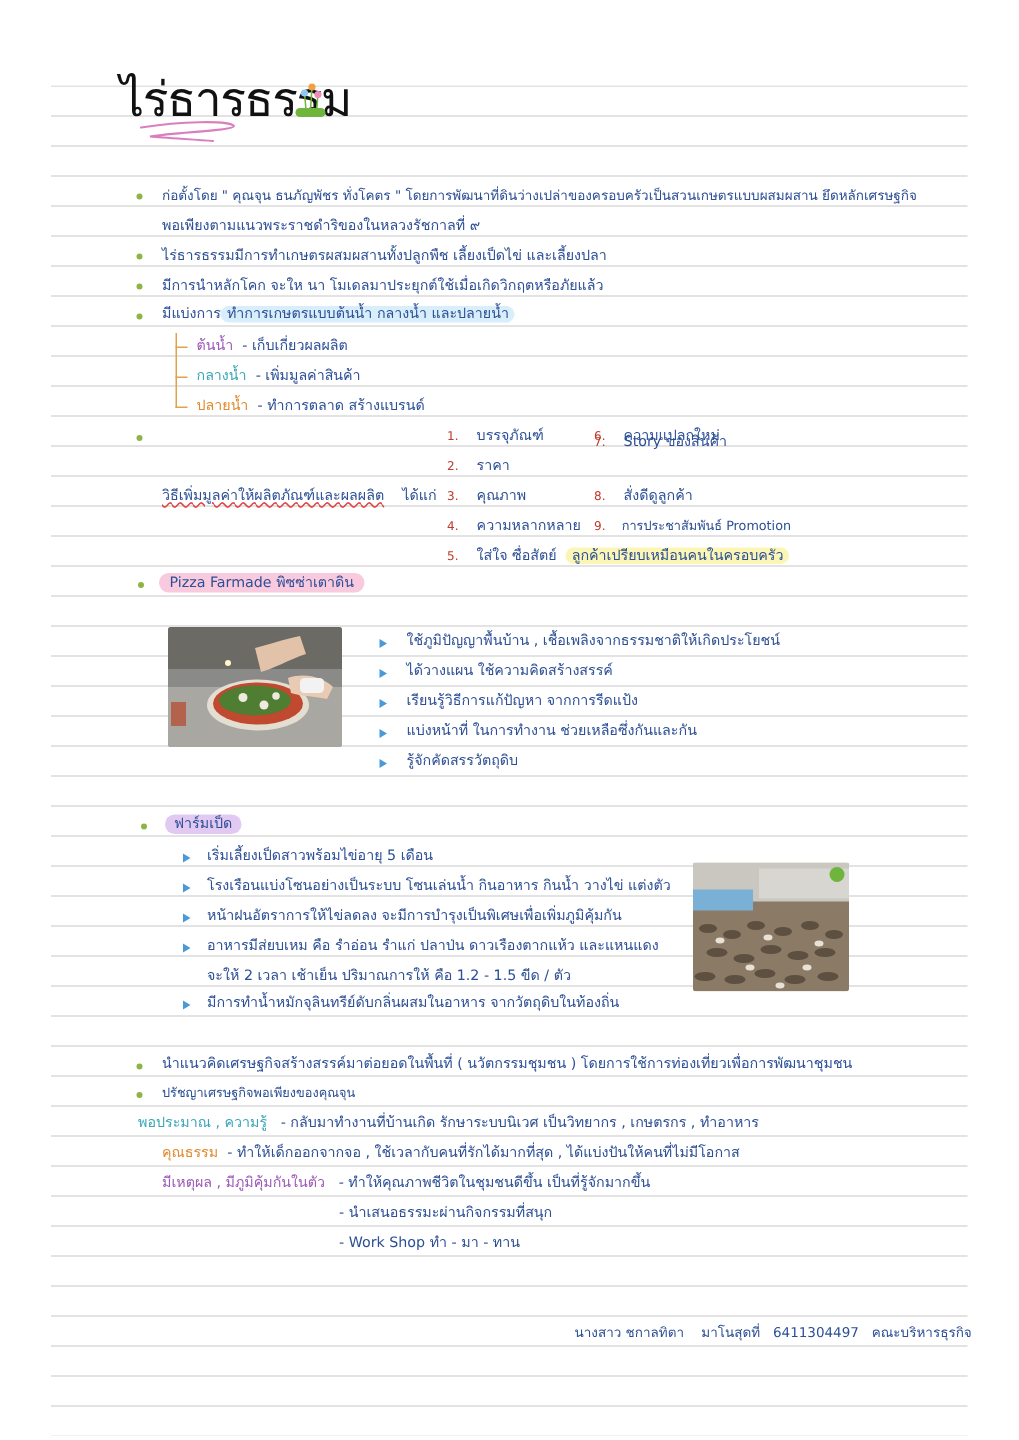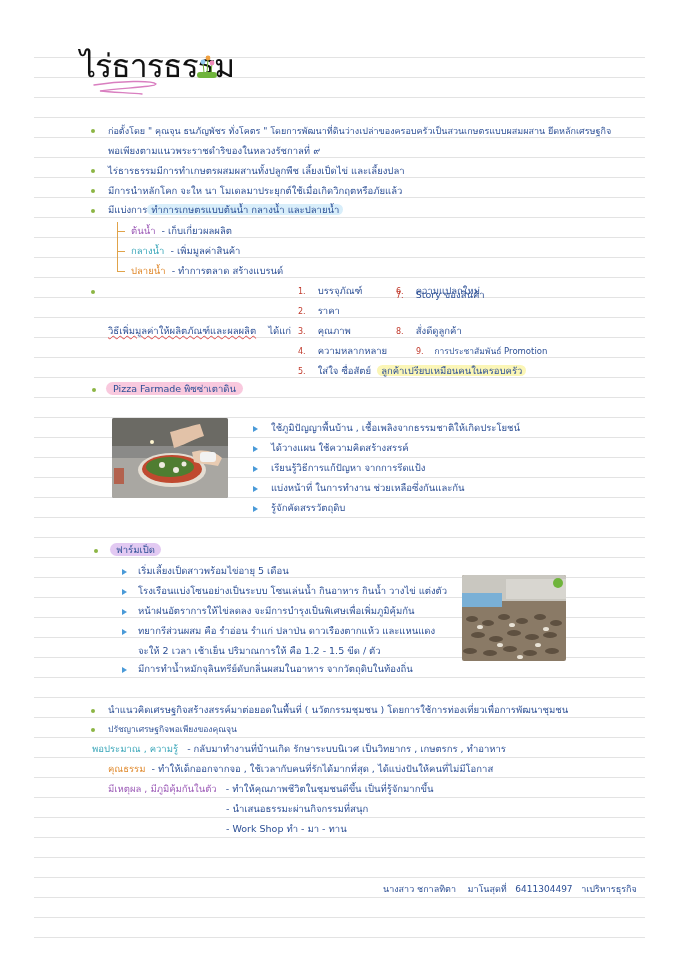--- a/index.html
+++ b/index.html
@@ -77,21 +77,21 @@
 
 <div class="abs txt" style="left:298px; top:284px;"><span class="num">1.</span>&nbsp;&nbsp;&nbsp;&nbsp;<span>บรรจุภัณฑ์</span></div>
 <div class="abs txt" style="left:298px; top:304px;"><span class="num">2.</span>&nbsp;&nbsp;&nbsp;&nbsp;<span>ราคา</span></div>
 <div class="abs txt" style="left:298px; top:324px;"><span class="num">3.</span>&nbsp;&nbsp;&nbsp;&nbsp;<span>คุณภาพ</span></div>
 <div class="abs txt" style="left:298px; top:344px;"><span class="num">4.</span>&nbsp;&nbsp;&nbsp;&nbsp;<span>ความหลากหลาย</span></div>
 <div class="abs txt" style="left:298px; top:364px;"><span class="num">5.</span>&nbsp;&nbsp;&nbsp;&nbsp;<span>ใส่ใจ  ซื่อสัตย์</span>&nbsp;&nbsp;<span class="hl-yellow">ลูกค้าเปรียบเหมือนคนในครอบครัว</span></div>
 
 <div class="abs txt" style="left:396px; top:284px;"><span class="num">6.</span>&nbsp;&nbsp;&nbsp;&nbsp;<span>ความแปลกใหม่</span></div>
 <div class="abs txt" style="left:396px; top:288px;text-align:center;"><span class="num">7.</span>&nbsp;&nbsp;&nbsp;&nbsp;<span>Story  ของสินค้า</span></div>
 <div class="abs txt" style="left:396px; top:324px;"><span class="num">8.</span>&nbsp;&nbsp;&nbsp;&nbsp;<span>สั่งดีดูลูกค้า</span></div>
-<div class="abs txt" style="left:416px; top:344px; font-size:8.5px;"><span class="num">9.</span>&nbsp;&nbsp;&nbsp;&nbsp;<span>การประชาสัมพันธ์   Promotion</span></div>
+<div class="abs txt" style="left:396px; top:344px; font-size:8.5px;"><span class="num">9.</span>&nbsp;&nbsp;&nbsp;&nbsp;<span>การประชาสัมพันธ์   Promotion</span></div>
 
 <div class="dot" style="left:92px; top:388px;"></div>
 <div class="abs txt" style="left:106px; top:382px;"><span class="hl-pink">Pizza  Farmade   พิซซ่าเตาดิน</span></div>
 
 <div class="photo" style="left:112px; top:418px; width:116px; height:80px;">
   <svg width="116" height="80" viewBox="0 0 116 80">
     <rect width="116" height="80" fill="#8a8a88"></rect>
     <rect x="0" y="0" width="116" height="28" fill="#6b6a64"></rect>
     <rect x="0" y="40" width="116" height="40" fill="#a9a7a2"></rect>
     <ellipse cx="60" cy="52" rx="34" ry="17" fill="#e4ddd2"></ellipse>
@@ -122,21 +122,21 @@
 <div class="dot" style="left:94px; top:549px;"></div>
 <div class="abs txt" style="left:110px; top:543px;"><span class="hl-purple">ฟาร์มเป็ด</span></div>
 
 <div class="tri" style="left:122px; top:569px;"></div>
 <div class="abs txt" style="left:138px; top:564px;">เริ่มเลี้ยงเป็ดสาวพร้อมไข่อายุ  5  เดือน</div>
 <div class="tri" style="left:122px; top:589px;"></div>
 <div class="abs txt" style="left:138px; top:584px;">โรงเรือนแบ่งโซนอย่างเป็นระบบ  โซนเล่นน้ำ  กินอาหาร  กินน้ำ  วางไข่  แต่งตัว</div>
 <div class="tri" style="left:122px; top:609px;"></div>
 <div class="abs txt" style="left:138px; top:604px;">หน้าฝนอัตราการให้ไข่ลดลง  จะมีการบำรุงเป็นพิเศษเพื่อเพิ่มภูมิคุ้มกัน</div>
 <div class="tri" style="left:122px; top:629px;"></div>
-<div class="abs txt" style="left:138px; top:624px;">ทยากรีส่วนผสม  คือ  รำอ่อน  รำแก่  ปลาป่น  ดาวเรืองตากแห้ว  และแหนแดง</div>
+<div class="abs txt" style="left:138px; top:624px;">อาหารมีส่ยบเหม  คือ  รำอ่อน  รำแก่  ปลาป่น  ดาวเรืองตากแห้ว  และแหนแดง</div>
 <div class="abs txt" style="left:138px; top:644px;">จะให้  2  เวลา  เช้าเย็น  ปริมาณการให้  คือ  1.2 - 1.5  ขีด / ตัว</div>
 <div class="tri" style="left:122px; top:667px;"></div>
 <div class="abs txt" style="left:138px; top:662px;">มีการทำน้ำหมักจุลินทรีย์ดับกลิ่นผสมในอาหาร  จากวัตถุดิบในท้องถิ่น</div>
 
 <div class="photo" style="left:462px; top:575px; width:104px; height:86px;">
   <svg width="104" height="86" viewBox="0 0 104 86">
     <rect width="104" height="86" fill="#8a7a66"></rect>
     <rect x="0" y="0" width="104" height="26" fill="#c9c7c0"></rect>
     <rect x="0" y="18" width="40" height="14" fill="#7ab0d6"></rect>
     <rect x="44" y="4" width="60" height="20" fill="#d8d6d0"></rect>
@@ -181,14 +181,14 @@
 <div class="abs txt" style="left:108px; top:762px;">
   <span style="color:#e08a2e">คุณธรรม</span>&nbsp;&nbsp;<span>-  ทำให้เด็กออกจากจอ , ใช้เวลากับคนที่รักได้มากที่สุด , ได้แบ่งปันให้คนที่ไม่มีโอกาส</span>
 </div>
 <div class="abs txt" style="left:108px; top:782px;">
   <span style="color:#9b59b6">มีเหตุผล , มีภูมิคุ้มกันในตัว</span>&nbsp;&nbsp;&nbsp;<span>-  ทำให้คุณภาพชีวิตในชุมชนดีขึ้น  เป็นที่รู้จักมากขึ้น</span>
 </div>
 <div class="abs txt" style="left:226px; top:802px;">-   นำเสนอธรรมะผ่านกิจกรรมที่สนุก</div>
 <div class="abs txt" style="left:226px; top:822px;">-   Work  Shop   ทำ - มา - ทาน</div>
 
 <div class="abs txt" style="left:383px; top:882px; font-size:9px;">
-  <span>นางสาว  ชกาลทิตา</span>&nbsp;&nbsp;&nbsp;&nbsp;<span>มาโนสุดที่</span>&nbsp;&nbsp;&nbsp;<span>6411304497</span>&nbsp;&nbsp;&nbsp;<span>าเปริหารธุรกิจ</span>
+  <span>นางสาว  ชกาลทิตา</span>&nbsp;&nbsp;&nbsp;&nbsp;<span>มาโนสุดที่</span>&nbsp;&nbsp;&nbsp;<span>6411304497</span>&nbsp;&nbsp;&nbsp;<span>คณะบริหารธุรกิจ</span>
 </div>
 
 </body></html>

